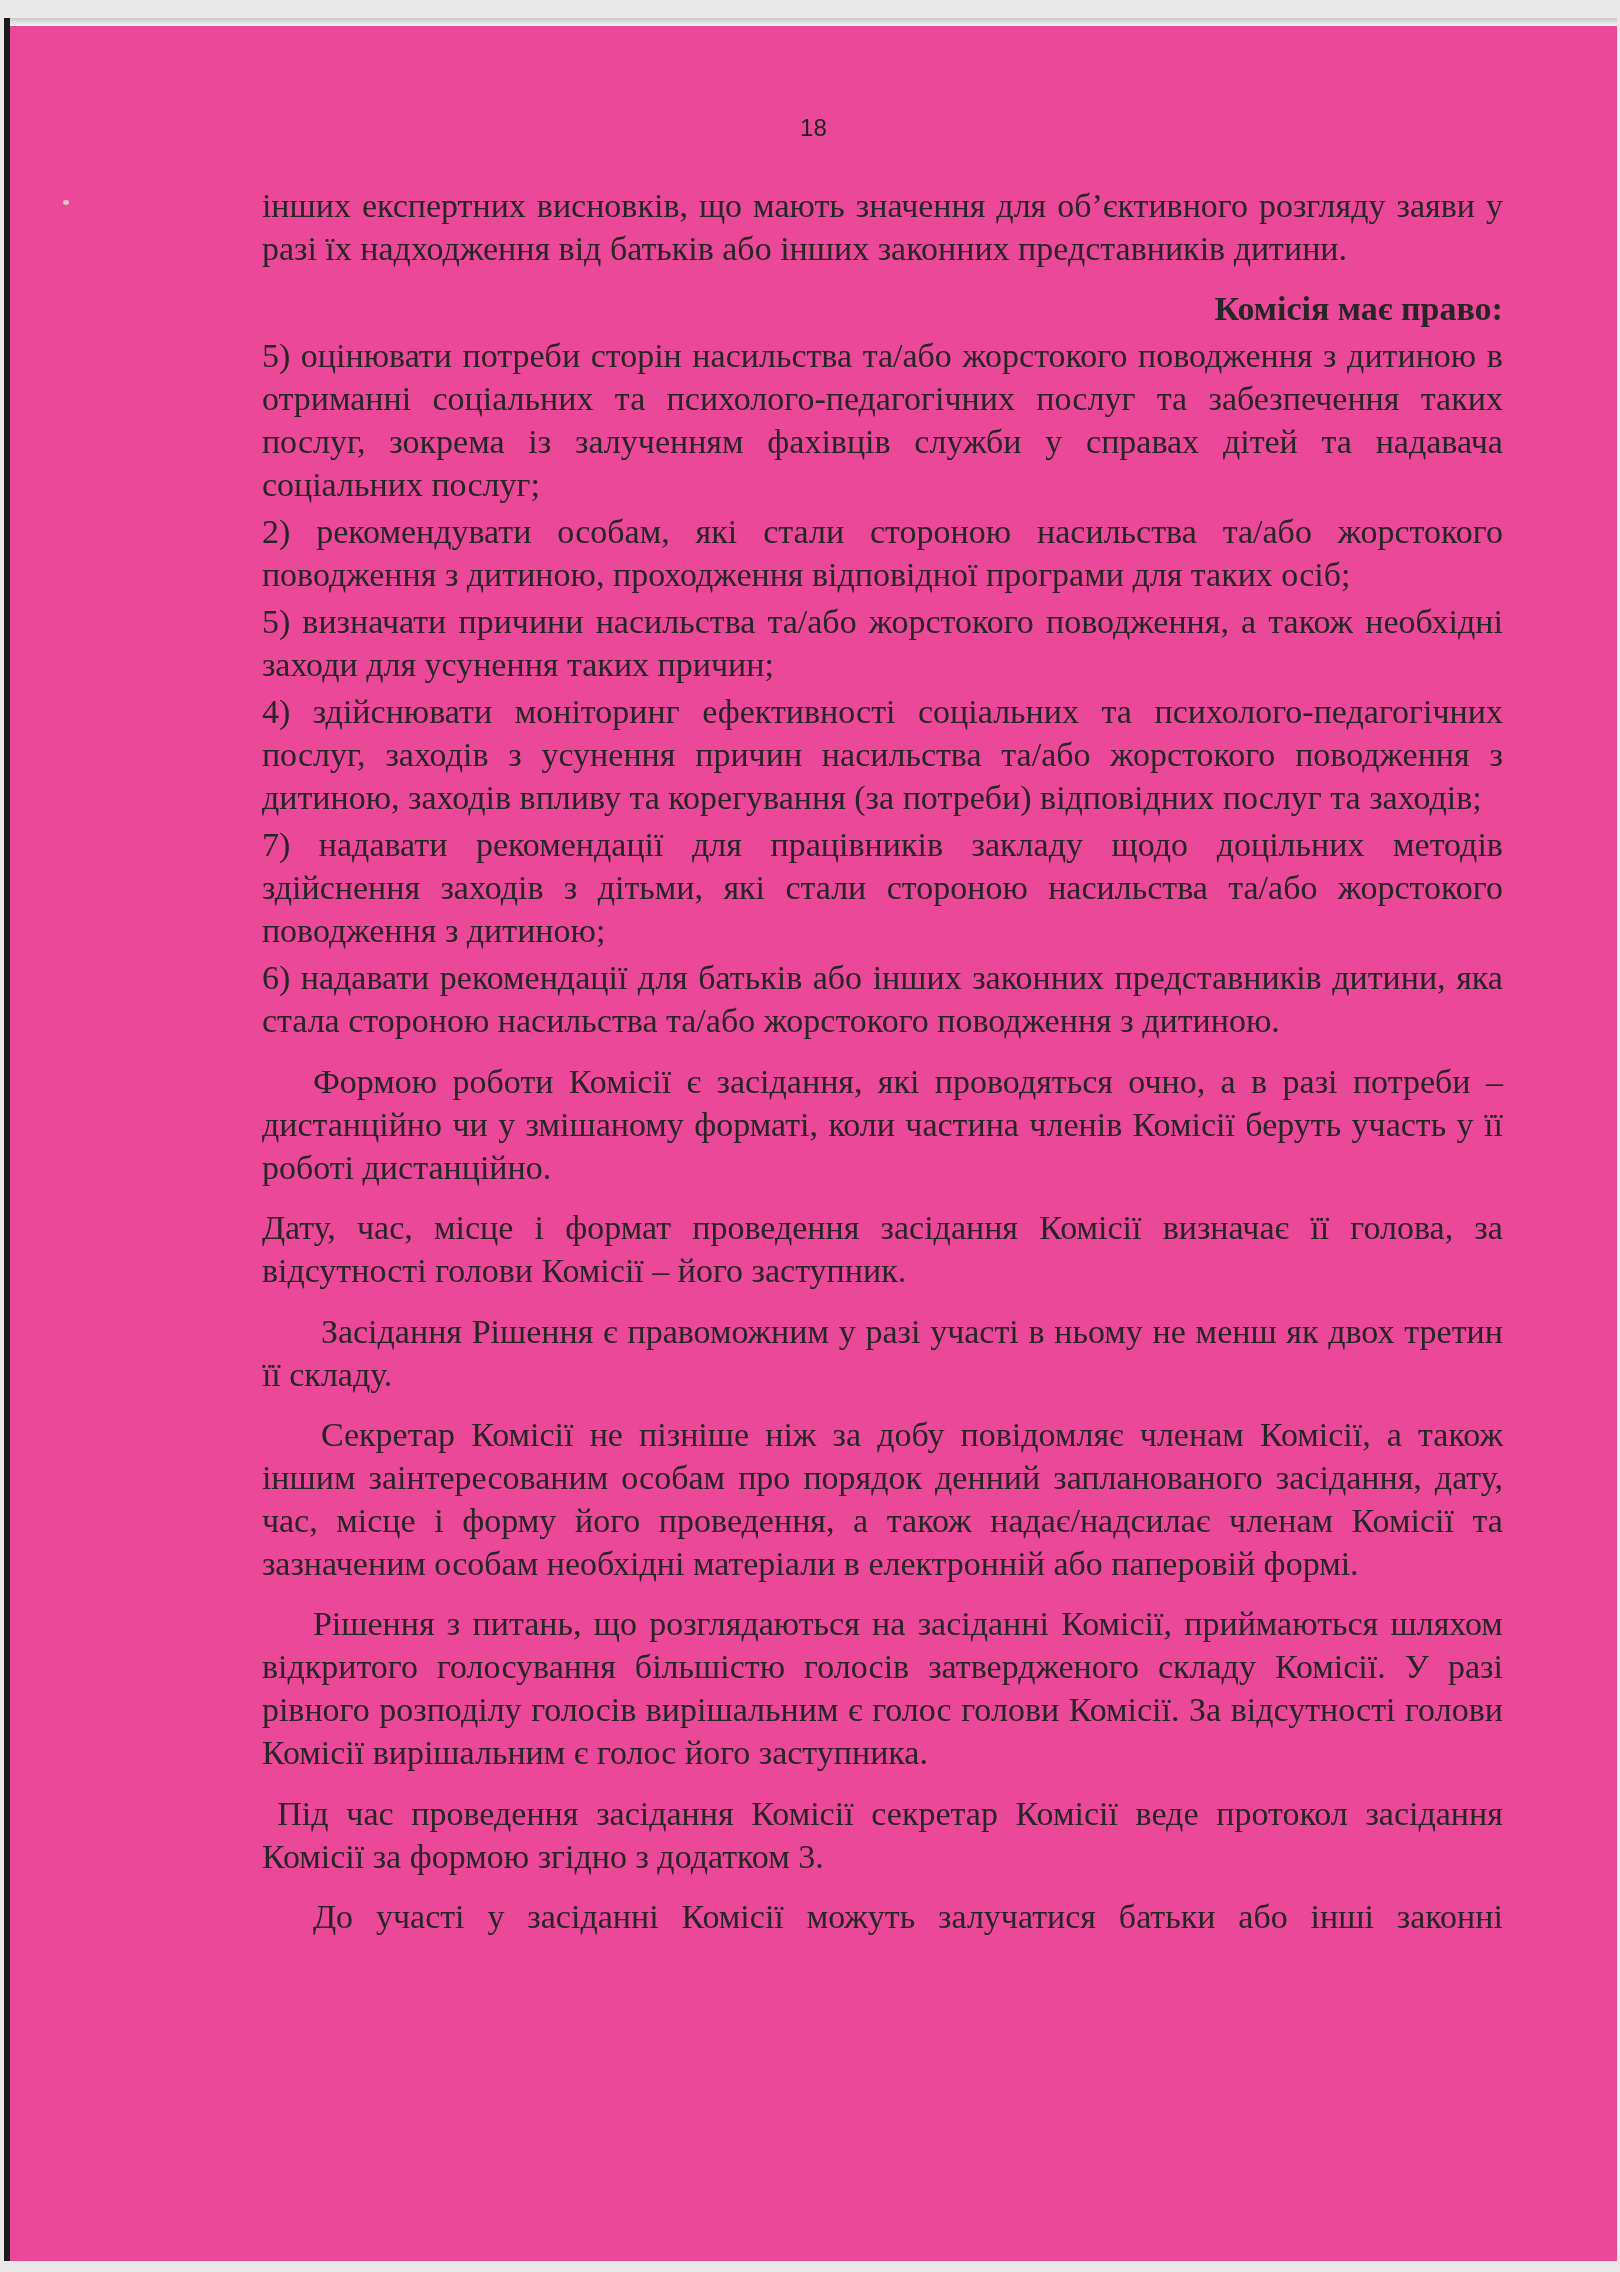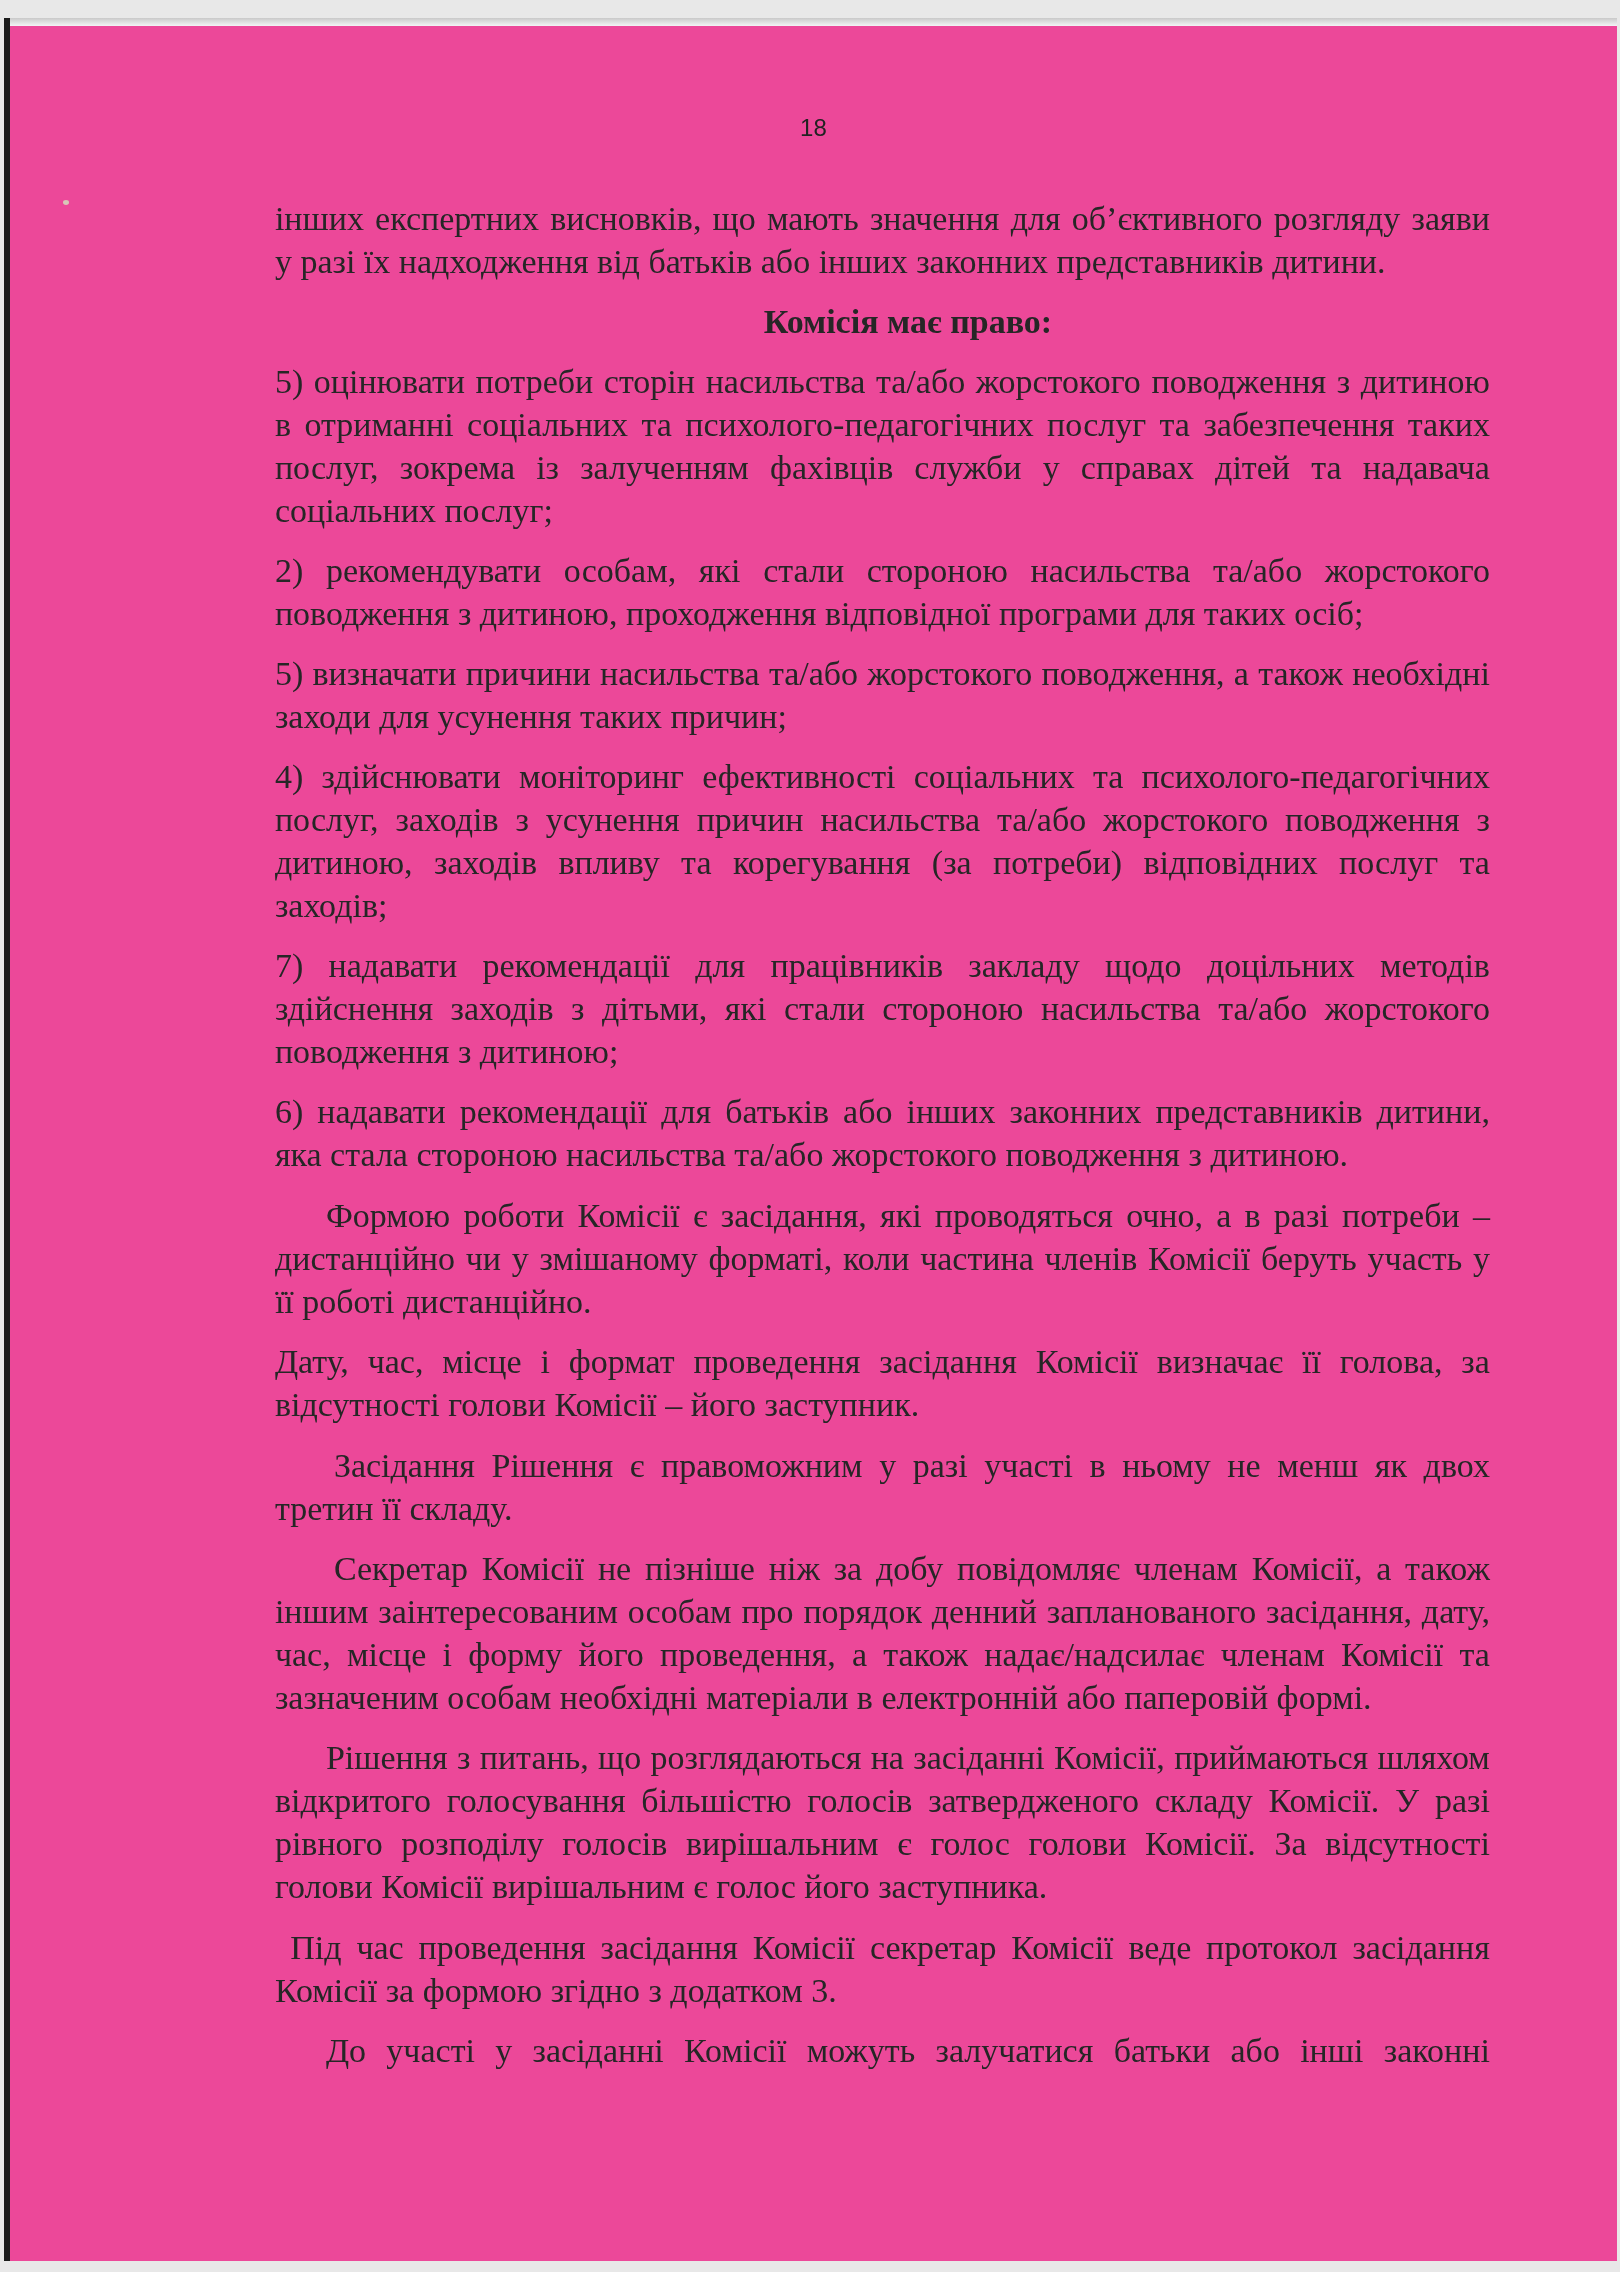--- a/index.html
+++ b/index.html
@@ -45,30 +45,30 @@
     left: 248px;
     top: 162px;
     width: 1249px;
     font-family: "Liberation Serif", serif;
     font-size: 34px;
     line-height: 43px;
     color: #262626;
     text-align: justify;
   }
   .body-text p {
-    margin: 17px;
+    margin: 4px;
   }
   .gap { margin-top: 17.4px !important; }
   .indent { text-indent: 51px; }
   .indent-small { text-indent: 15.4px; }
   .indent-mid { text-indent: 59px; }
   .heading-bold {
     font-weight: bold;
     text-indent: 51px;
-    text-align: center;
+    text-align: right;
   }
   .item { text-indent: 0; }
   .last-line-justify { text-align-last: justify; }
   .speck {
     position: absolute;
     width: 6.4px;
     height: 5.1px;
     border-radius: 50%;
     background: #d8c6b8;
   }

